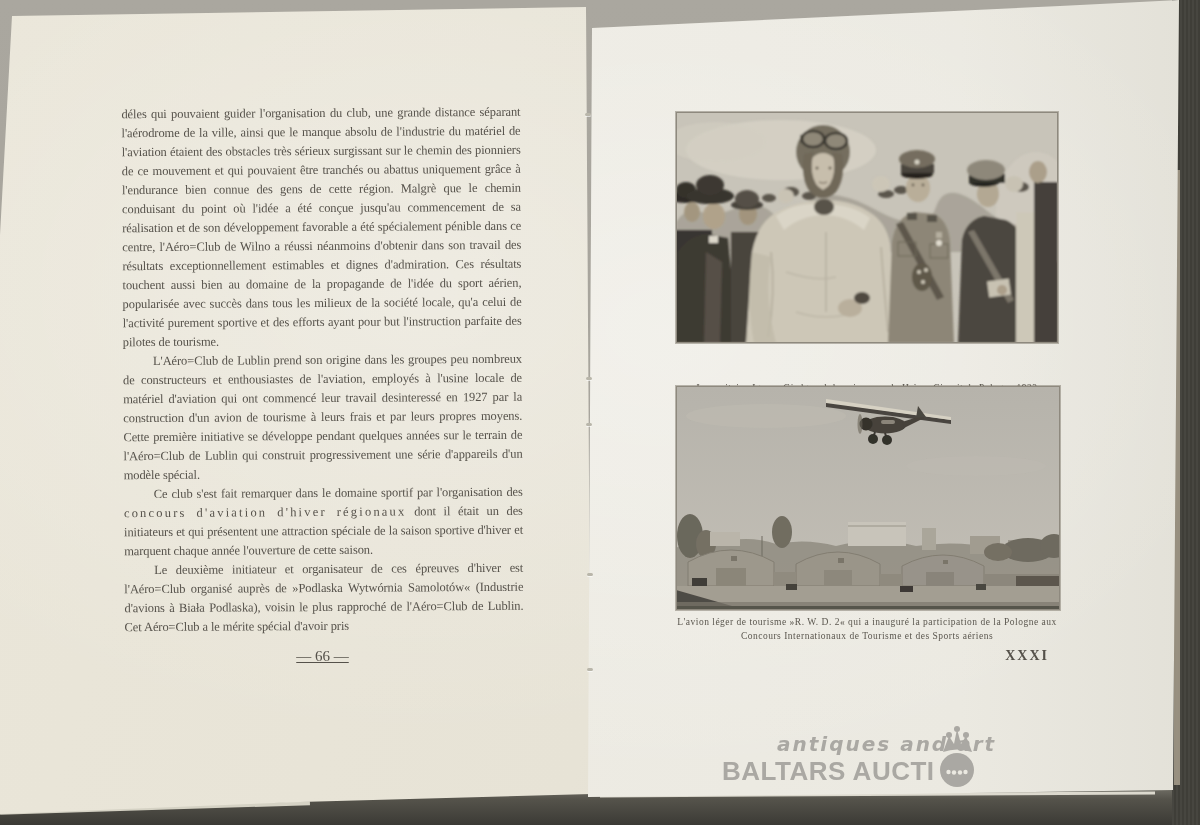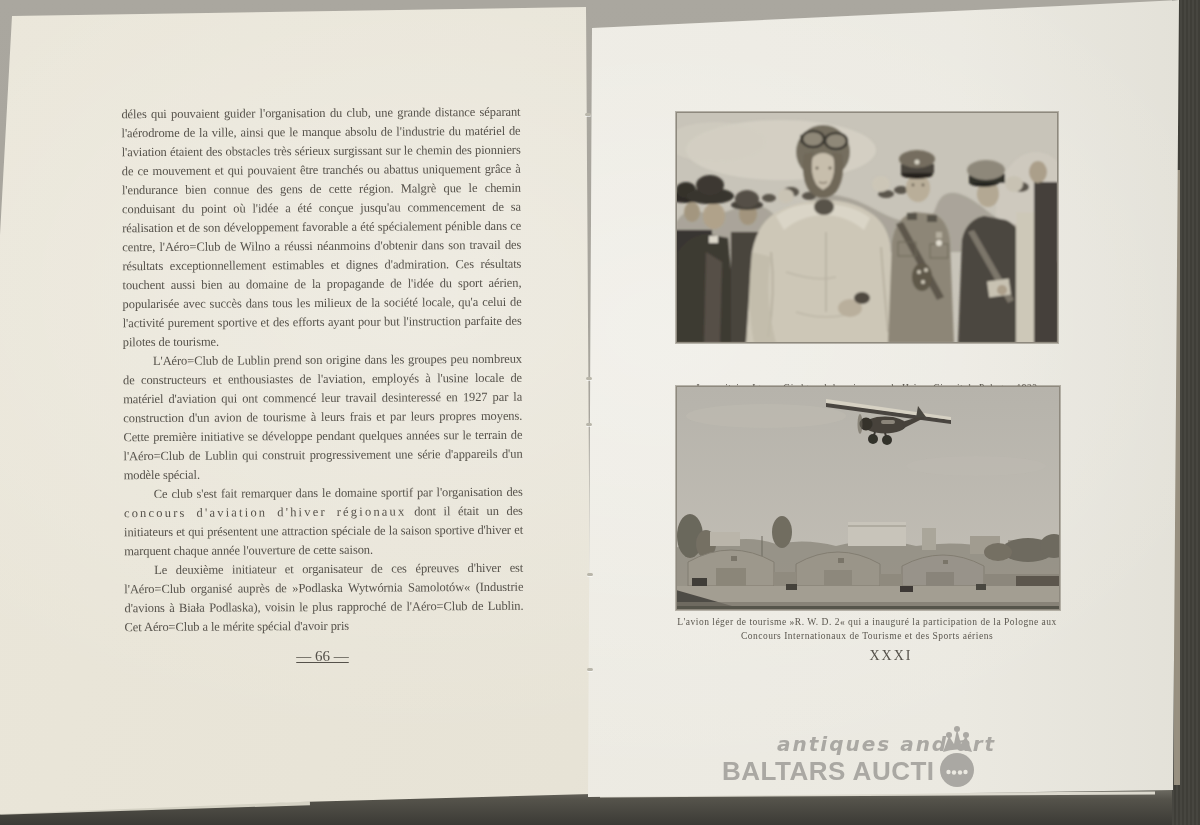--- a/index.html
+++ b/index.html
@@ -37,22 +37,22 @@
   .text-column p{margin:0;}
   .text-column p.indent{text-indent:30px;}
   .emph{letter-spacing:2.2px;}
   .folio-left{position:absolute;left:123px;top:648px;width:399px;text-align:center;
          font-size:15px;color:#55514a;text-decoration:underline;}
 
   
   .photo{position:absolute;outline:1px solid rgba(110,105,92,.45);}
   .caption{position:absolute;left:647px;width:440px;text-align:center;
          font-size:9.5px;letter-spacing:.5px;color:#5a564e;line-height:13.5px;}
-  .folio-right{position:absolute;left:671px;top:648px;width:440px;text-align:center;
-         font-size:14px;letter-spacing:2px;color:#55514a;}
+  .folio-right{position:absolute;left:609px;top:648px;width:440px;text-align:right;
+         font-size:14px;letter-spacing:2px;color:#55514a;font-weight:bold;}
 
   
   .watermark{position:absolute;left:722px;top:724px;width:420px;height:72px;color:#a5a39e;opacity:.92;}
   .wm-tagline{position:absolute;left:55px;top:8px;font-family:"DejaVu Sans",sans-serif;
          font-style:italic;font-weight:bold;font-size:20px;letter-spacing:2px;}
   .wm-brand{position:absolute;left:0;top:30px;display:flex;align-items:flex-start;
          font-family:Liberation Sans, sans-serif;font-weight:bold;font-size:26px;line-height:34px;
          letter-spacing:.5px;white-space:nowrap;}
   .wm-logo{width:42px;height:64px;margin:-28px 1px 0 1px;display:block;}
 </style>

